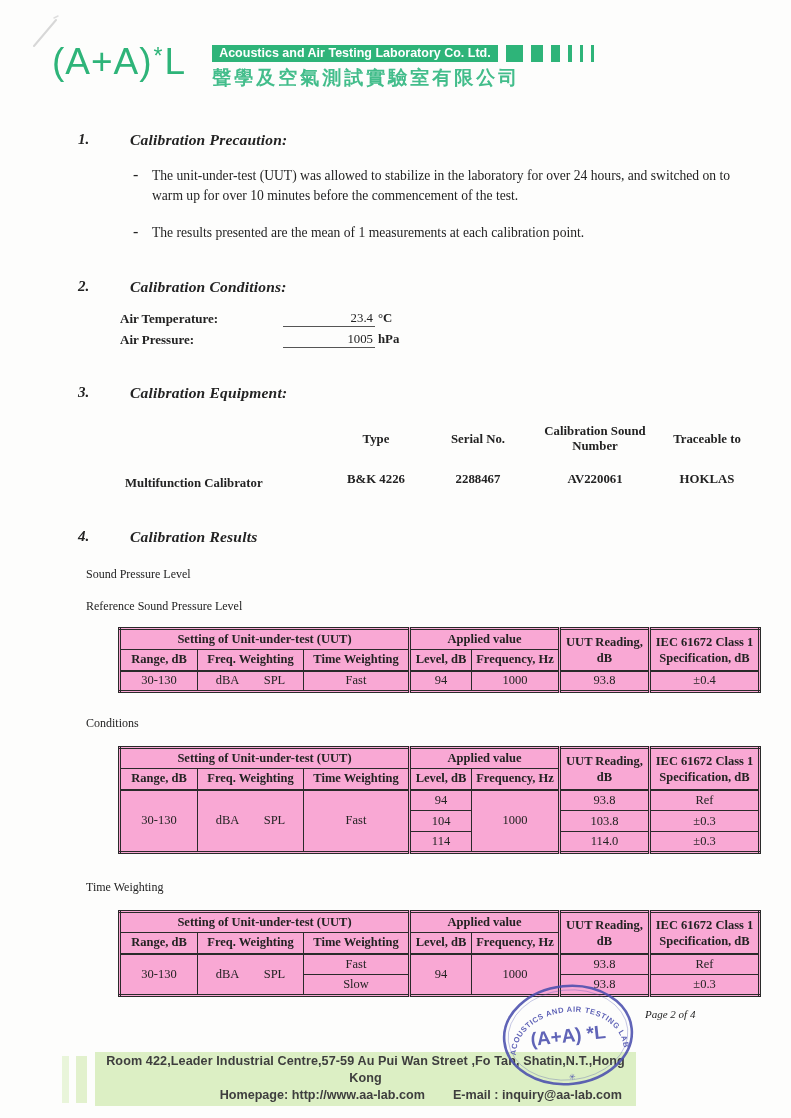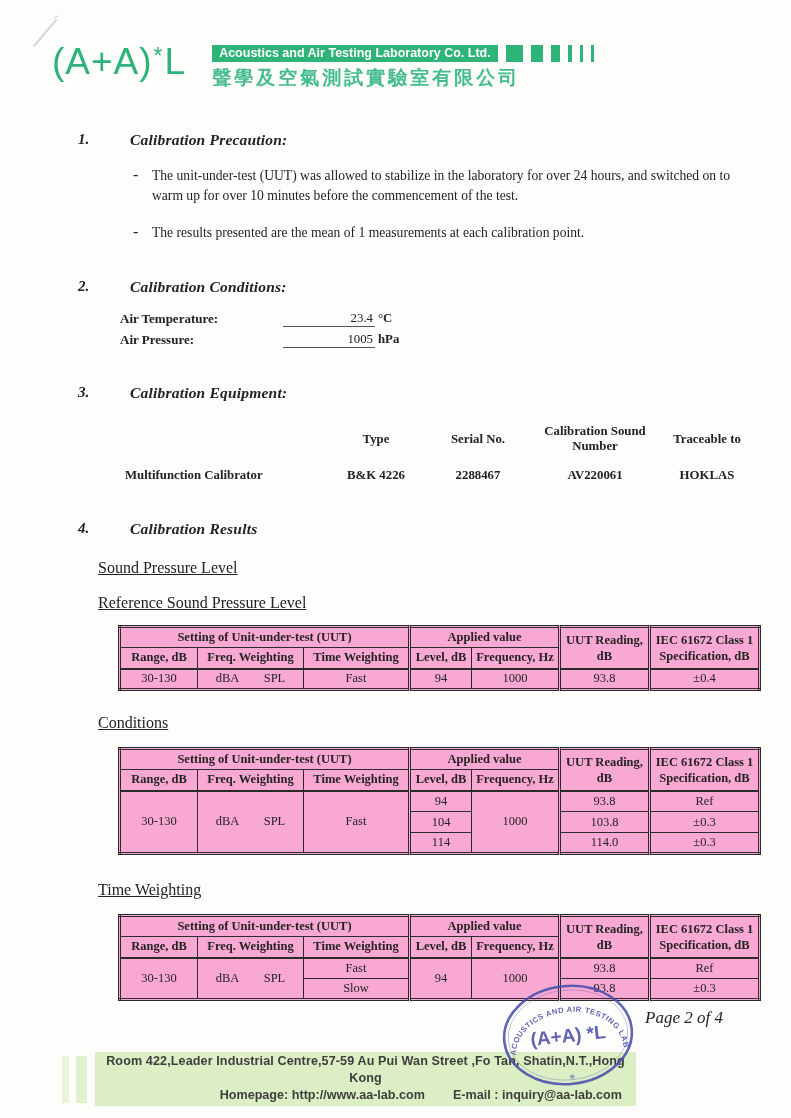--- a/index.html
+++ b/index.html
@@ -44,35 +44,35 @@
   .cond-row{display:flex; align-items:flex-start; height:21px; font-size:13px;}
   .cond-label{width:163px; font-weight:bold;}
   .cond-value{display:inline-block; width:92px; text-align:right;
     border-bottom:1px solid #555; padding-right:2px; font-size:12.8px;}
   .cond-unit{margin-left:3px; font-size:12.8px; font-weight:bold;}
   .equip{margin-left:57px; margin-top:22px; font-size:12.8px;}
   .equip-grid{display:grid; grid-template-columns:200px 102px 102px 132px 92px;
     column-gap:0; align-items:center;}
   .equip-grid .hd{font-weight:bold; text-align:center; line-height:15px;}
   .equip-grid .val{text-align:center; margin-top:14px;font-weight:bold;}
-  .equip-grid .nm{font-weight:bold; margin-top:14px;}
-  .sub-label{margin-left:30px; font-size:16px;text-decoration:underline;}
+  .equip-grid .nm{font-weight:bold; margin-top:22px;}
+  .sub-label{margin-left:18px; font-size:12px;}
   
   .rt{border-collapse:collapse; border:3px double #2a2a2a; margin-left:50px;
     font-size:12.5px; table-layout:fixed; width:640px; background:#f9a8d4;}
   .rt th,.rt td{border:1px solid #2a2a2a; text-align:center; padding:1px 2px;}
   .rt th{font-weight:bold;}
   .rt tr{height:21px;}
   .rt .dbl{border-left:3px double #2a2a2a;}
   .rt .hb{border-bottom:2px solid #2a2a2a;}
   .rt .two-line div{line-height:14px; padding:1px 0;}
   .rt .pre{white-space:pre;}
   
   .cert-line{position:absolute; left:70px; top:1006px; font-style:italic; font-size:15px;}
-  .page-label{position:absolute; left:645px; top:1008px; font-style:italic; font-size:17px;}
+  .page-label{position:absolute; left:645px; top:1008px; font-style:italic; font-size:11px;}
   .addr-bar{position:absolute; left:95px; top:1052px; width:541px; height:54px;
     background:var(--bar-green); color:var(--footer-text);
     font-family:"Liberation Sans", sans-serif; font-size:12.6px; font-weight:700;
     padding-top:1px;}
   .addr-line1{text-align:center; line-height:17px; letter-spacing:.1px;}
   .addr-line2,.addr-line3{display:flex; justify-content:flex-end; line-height:17px;}
   .addr-line2{gap:40px; padding-right:12px;}
   .addr-line3{gap:28px; padding-right:14px;}
   .stripe{position:absolute; top:1056px; height:47px;}
   .stripe1{left:62px; width:7px; background:var(--stripe1);}

